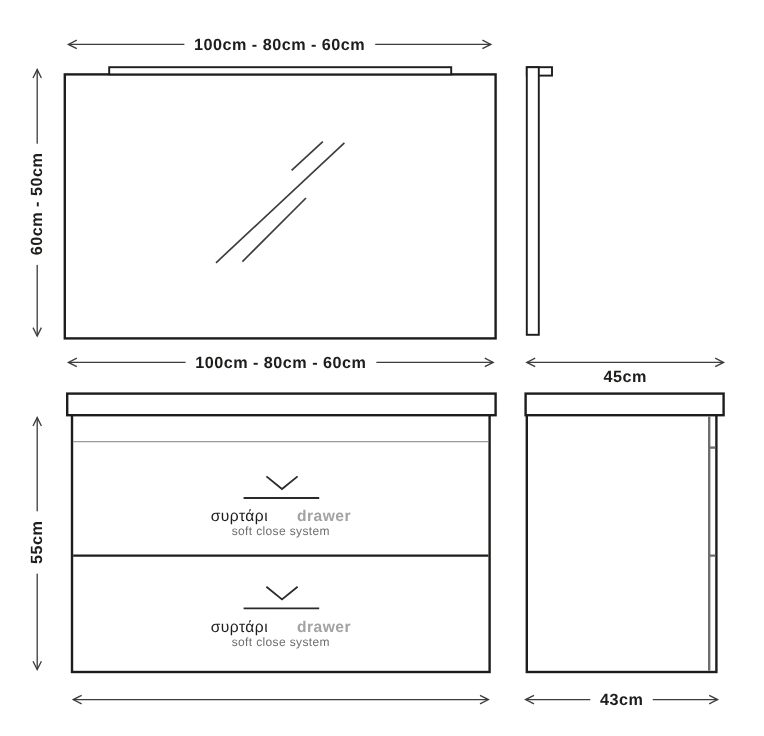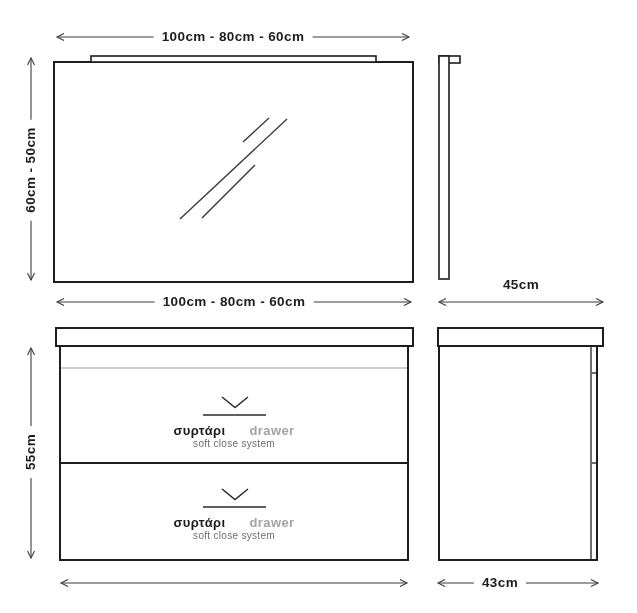--- a/index.html
+++ b/index.html
@@ -15,21 +15,21 @@
     position:absolute;background:var(--bg);color:var(--ink);
     font-size:13.5px;font-weight:700;letter-spacing:.4px;white-space:nowrap;
     padding:0 8px;line-height:1;
   }
   .dim-label.h{transform:translate(-50%,-50%)}
   .dim-label.v{transform:translate(-50%,-50%) rotate(-90deg)}
   .drawer-label{
     position:absolute;transform:translate(-50%,-50%);white-space:nowrap;
     font-size:13px;line-height:1;letter-spacing:.4px;
   }
-  .drawer-label .gr{font-weight:700;color:var(--ink)}
+  .drawer-label .gr{font-weight:400;color:var(--ink)}
   .drawer-label .en{font-weight:600;color:var(--muted);margin-left:20px}
   .drawer-sub{
     position:absolute;transform:translate(-50%,-50%);white-space:nowrap;
     font-size:10px;color:var(--sub);letter-spacing:.3px;line-height:1;
   }
 </style>
 </head>
 <body>
 
 <div class="canvas">
@@ -122,26 +122,26 @@
       </g>
     </g>
   </svg>
 
   <span class="dim-label h" style="left:233px;top:37px">100cm - 80cm - 60cm</span>
 
   <span class="dim-label v" style="left:31px;top:170px">60cm - 50cm</span>
 
   <span class="dim-label h" style="left:234px;top:302px">100cm - 80cm - 60cm</span>
 
-  <span class="dim-label h" style="left:521px;top:285px">45cm</span>
+  <span class="dim-label h" style="left:521px;top:314px">45cm</span>
 
   <span class="dim-label v" style="left:31px;top:452px">55cm</span>
 
 
-  <span class="dim-label h" style="left:500px;top:583px">43cm</span>
+  <span class="dim-label h" style="left:518px;top:583px">43cm</span>
 
   <div class="drawer-label" style="left:234px;top:430px">
     <span class="gr">συρτάρι</span>
     <span class="en">drawer</span>
   </div>
   <div class="drawer-sub" style="left:234px;top:444px">soft close system</div>
 
   <div class="drawer-label" style="left:234px;top:522px">
     <span class="gr">συρτάρι</span>
     <span class="en">drawer</span>

